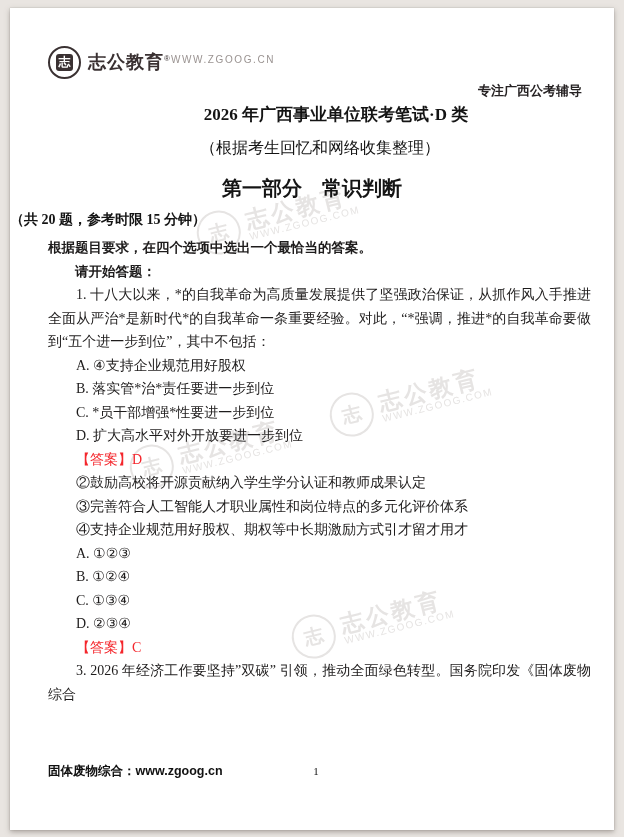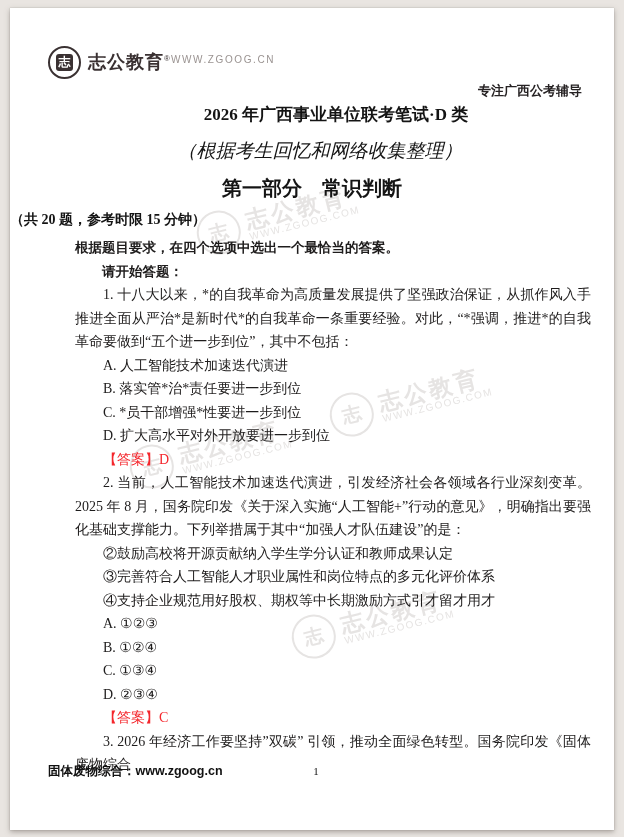--- a/index.html
+++ b/index.html
@@ -77,37 +77,36 @@
     font-size:13px;font-weight:bold;color:#262223;
     font-family:"Liberation Sans",sans-serif;
   }
   
   .doc-title{
     position:absolute;top:95px;left:0;right:0;
     text-align:center;font-size:17px;font-weight:bold;color:#141414;margin-left:48px;
   }
   .doc-subtitle{
     position:absolute;top:130px;left:16px;right:0;
-    text-align:center;font-size:19px;color:#141414;font-style:italic;
+    text-align:center;font-size:16px;color:#141414;
   }
   .section-title{
     position:absolute;top:167px;left:0;right:0;
     text-align:center;font-size:20px;font-weight:bold;color:#141414;
     font-family:"Liberation Sans",sans-serif;
   }
   .section-meta{
     position:absolute;top:203px;left:0;right:0;
     text-align:left;font-size:14px;font-weight:bold;color:#141414;
   }
   
   .body-block{
     position:absolute;top:228px;left:38px;right:23px;
     font-size:14px;line-height:23.5px;
     text-align:justify;
-    margin-left:27px;
   }
   .body-block p{margin:0;}
   .bold-note{
     font-weight:bold;
     font-family:"Liberation Sans",sans-serif;
     font-size:13.5px;
   }
   .stem{text-indent:2em;}
   .opt{padding-left:28px;}
   .answer{padding-left:28px;color:#f4262c;font-weight:normal;}
@@ -176,29 +175,28 @@
   <div class="doc-subtitle">（根据考生回忆和网络收集整理）</div>
   <div class="section-title">第一部分　常识判断</div>
   <div class="section-meta">（共 20 题，参考时限 15 分钟）</div>
 
   <div class="body-block">
     <p class="bold-note">根据题目要求，在四个选项中选出一个最恰当的答案。</p>
     <p class="bold-note stem">请开始答题：</p>
 
     <div>
       <p class="stem">1. 十八大以来，*的自我革命为高质量发展提供了坚强政治保证，从抓作风入手推进全面从严治*是新时代*的自我革命一条重要经验。对此，“*强调，推进*的自我革命要做到“五个进一步到位”，其中不包括：</p>
-      <p class="opt">A. 人工智能技术加速迭代演进</p>
+      <p class="opt">A. ④支持企业规范用好股权</p>
       <p class="opt">B. 落实管*治*责任要进一步到位</p>
       <p class="opt">C. *员干部增强*性要进一步到位</p>
       <p class="opt">D. 扩大高水平对外开放要进一步到位</p>
       <p class="answer">【答案】D</p>
     </div>
 
     <div>
-      <p class="stem">2. 当前，人工智能技术加速迭代演进，引发经济社会各领域各行业深刻变革。2025 年 8 月，国务院印发《关于深入实施“人工智能+”行动的意见》，明确指出要强化基础支撑能力。下列举措属于其中“加强人才队伍建设”的是：</p>
       <p class="opt">②鼓励高校将开源贡献纳入学生学分认证和教师成果认定</p>
       <p class="opt">③完善符合人工智能人才职业属性和岗位特点的多元化评价体系</p>
       <p class="opt">④支持企业规范用好股权、期权等中长期激励方式引才留才用才</p>
       <p class="opt">A. ①②③</p>
       <p class="opt">B. ①②④</p>
       <p class="opt">C. ①③④</p>
       <p class="opt">D. ②③④</p>
       <p class="answer">【答案】C</p>
     </div>
 

